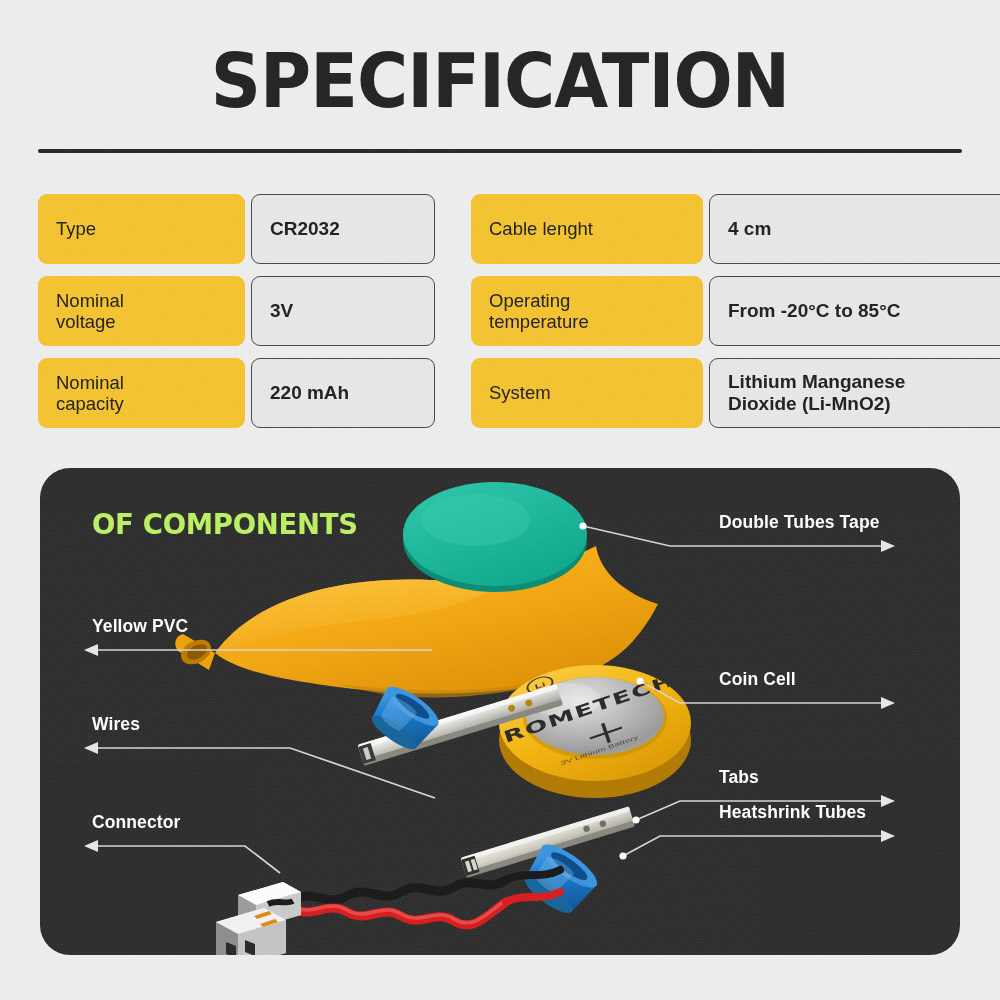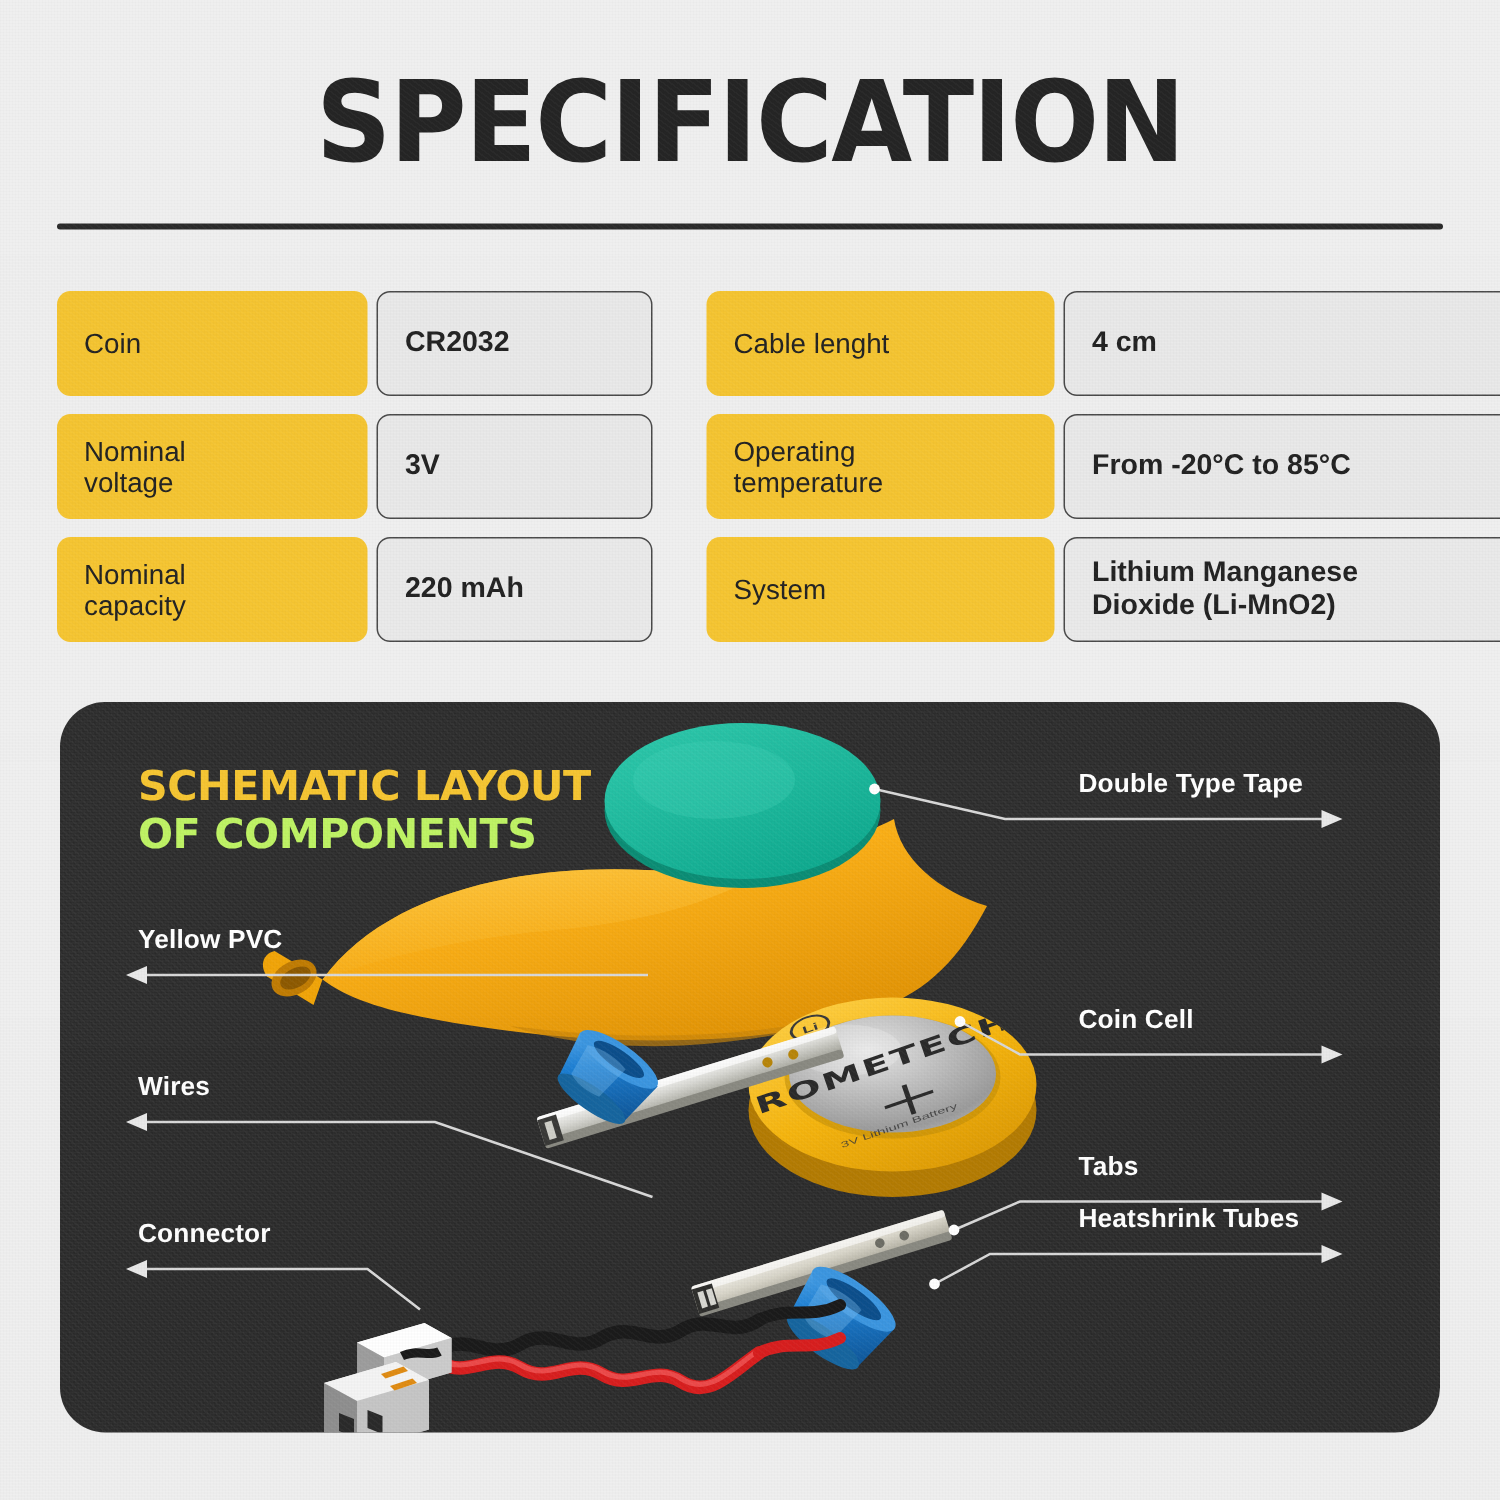--- a/index.html
+++ b/index.html
@@ -100,21 +100,21 @@
 
 <div class="page">
 
   <div class="title">SPECIFICATION</div>
   <div class="rule"></div>
 
   <div class="spec">
 
     <div class="spec-col colA">
       <div class="spec-row">
-        <div class="lab">Coin</div>
+        <div class="lab">Type</div>
         <div class="val">CR2032</div>
       </div>
       <div class="spec-row">
         <div class="lab ml">Nominal<br>voltage</div>
         <div class="val">3V</div>
       </div>
       <div class="spec-row">
         <div class="lab ml">Nominal<br>capacity</div>
         <div class="val">220 mAh</div>
       </div>
@@ -334,29 +334,28 @@
       </g>
       <g fill="#ffffff">
         <circle cx="543" cy="58" r="3.6"></circle>
         <circle cx="600" cy="213" r="3.6"></circle>
         <circle cx="596" cy="352" r="3.6"></circle>
         <circle cx="583" cy="388" r="3.6"></circle>
       </g>
     </svg>
 
     <div class="sch-head">
-      <div class="sch-1">SCHEMATIC LAYOUT</div>
       <div class="sch-2">OF COMPONENTS</div>
     </div>
 
     <div class="clabel" style="left:52px;top:148px;">Yellow PVC</div>
     <div class="clabel" style="left:52px;top:246px;">Wires</div>
     <div class="clabel" style="left:52px;top:344px;">Connector</div>
 
-    <div class="clabel" style="left:679px;top:44px;">Double Type Tape</div>
+    <div class="clabel" style="left:679px;top:44px;">Double Tubes Tape</div>
     <div class="clabel" style="left:679px;top:201px;">Coin Cell</div>
     <div class="clabel" style="left:679px;top:299px;">Tabs</div>
     <div class="clabel" style="left:679px;top:334px;">Heatshrink Tubes</div>
 
   </div>
 </div>
 
 <div class="grain"></div>
 
 </body></html>

